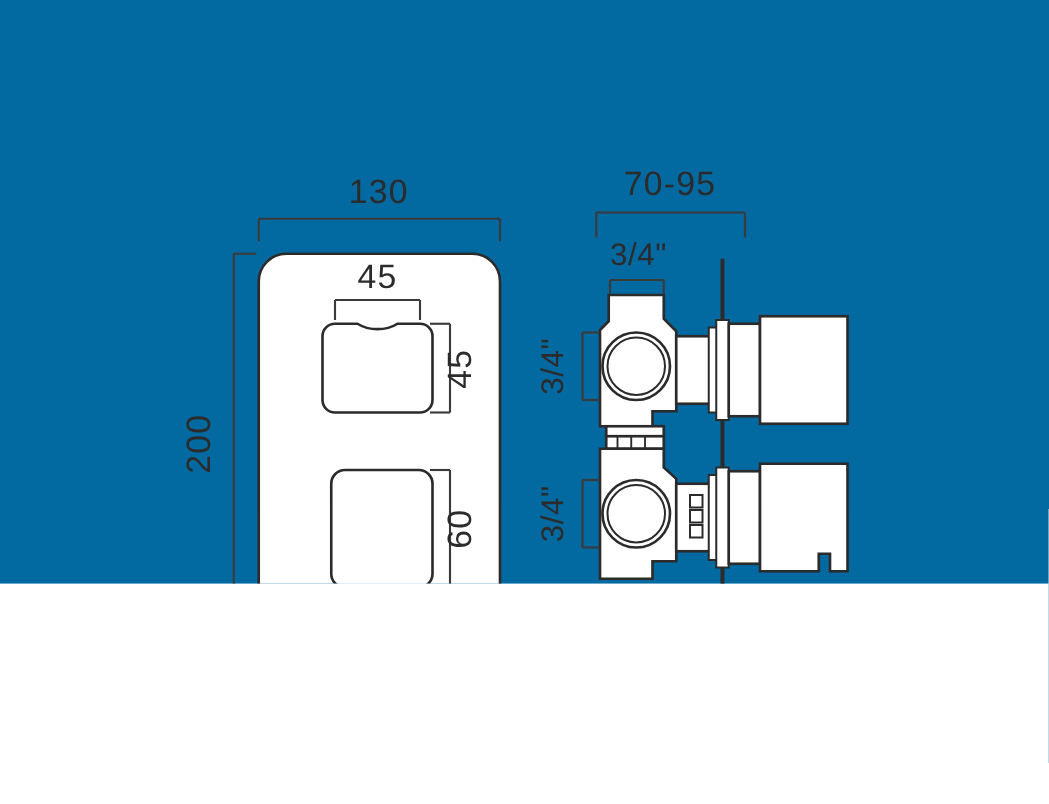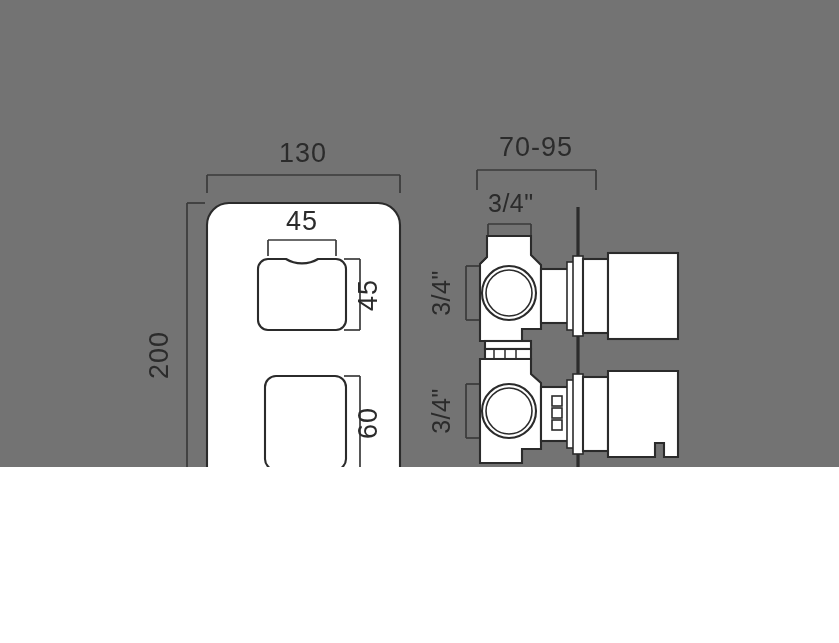--- a/index.html
+++ b/index.html
@@ -8,21 +8,21 @@
     padding: 0;
     background: #ffffff;
   }
   body {
     font-family: "Liberation Sans", sans-serif;
   }
   #canvas {
     position: relative;
     width: 839px;
     height: 467px;
-    background: #737373;
+    background: #0369a1;
     overflow: hidden;
   }
   #drawing {
     position: absolute;
     left: 0;
     top: 0;
     width: 839px;
     height: 643px;
   }
   .dim-text {

